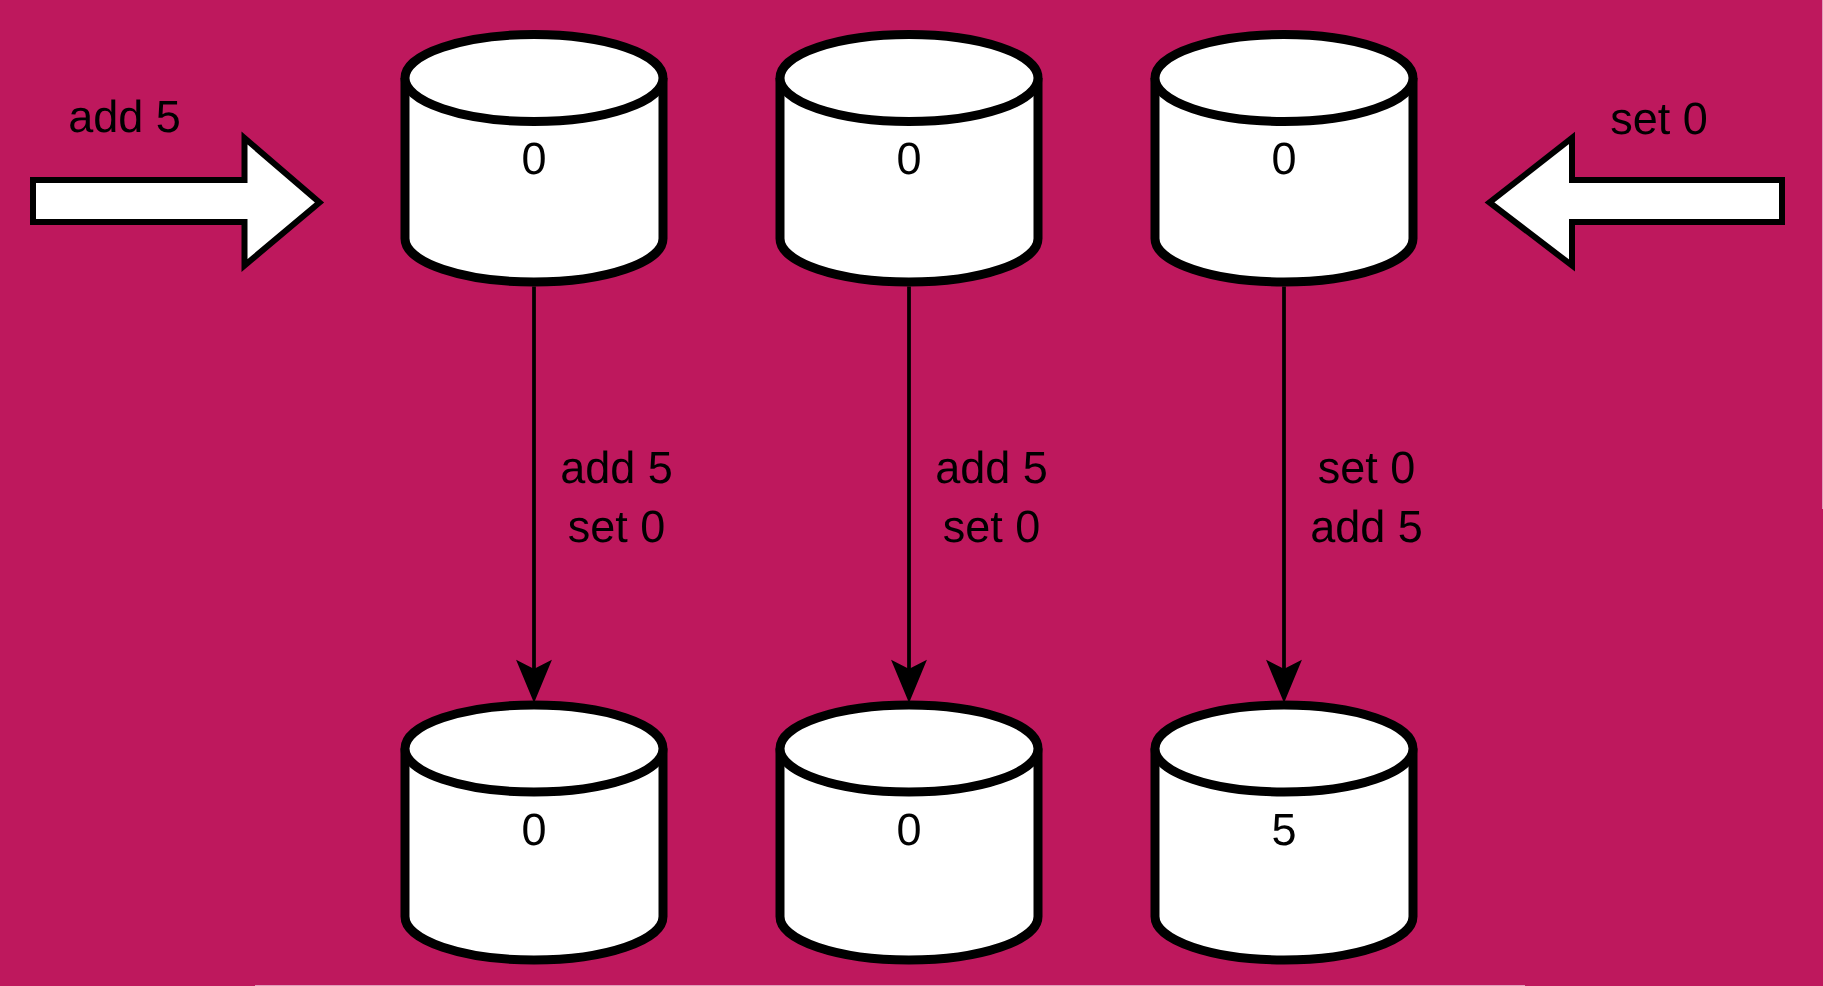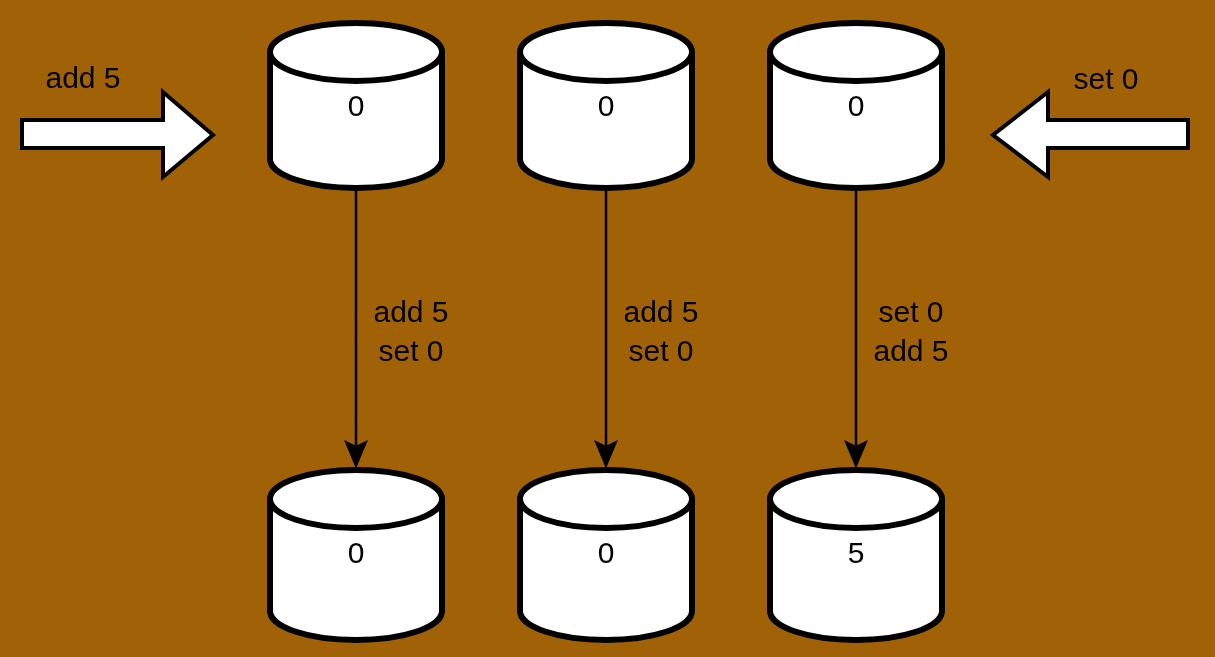--- a/index.html
+++ b/index.html
@@ -7,21 +7,21 @@
     padding: 0;
     width: 1215px;
     height: 657px;
     background: #ffffff;
     overflow: hidden;
   }
   .stage {
     position: relative;
     width: 1215px;
     height: 657px;
-    background: #a16207;
+    background: #be185d;
   }
   svg {
     display: block;
   }
   .diagram-text {
     font-family: "Liberation Sans", sans-serif;
     font-size: 30px;
     fill: #000000;
   }
   .cyl-body, .cyl-top {

